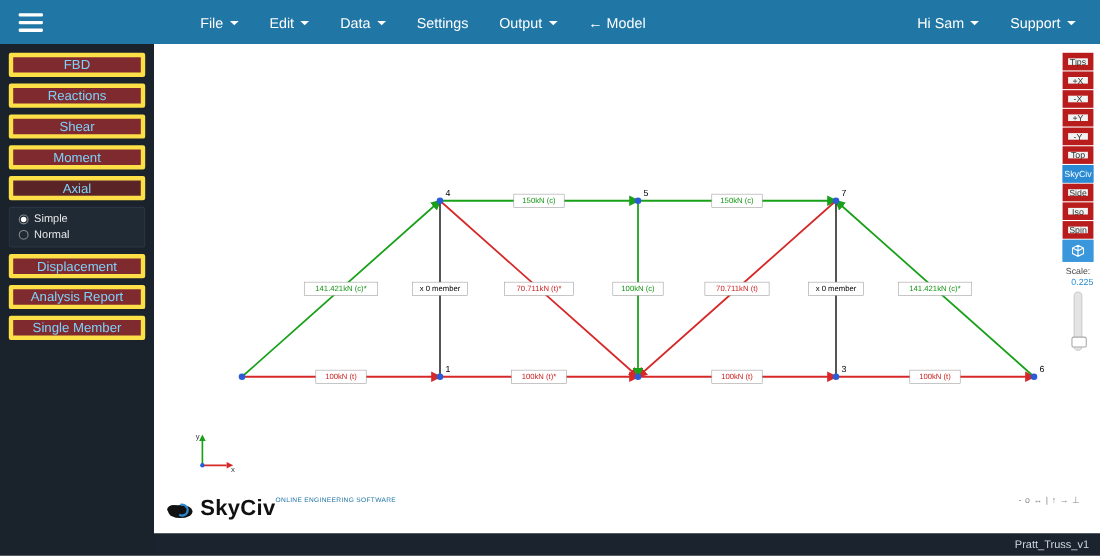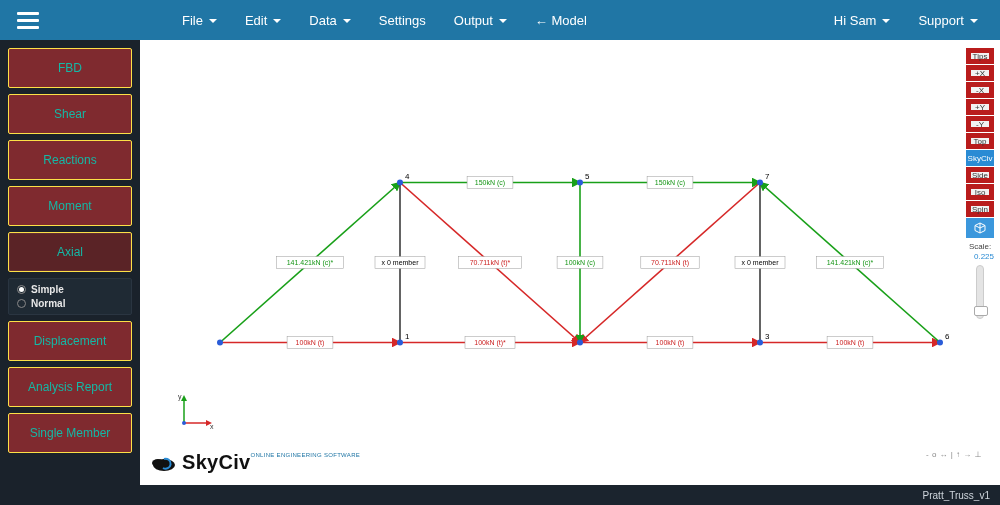--- a/index.html
+++ b/index.html
@@ -12,24 +12,24 @@
   .hamburger span { display:block; width:22px; height:3px; background:#fff; border-radius:1px; }
   .menu { display:flex; align-items:center; gap:0; }
   .menu-item { padding:8px 14px; cursor:pointer; white-space:nowrap; }
   .caret::after { content:""; display:inline-block; margin-left:6px; border:4px solid transparent; border-top-color:#fff; transform:translateY(2px); }
   .back-model { padding:8px 14px; cursor:pointer; }
   .back-model::before { content:"← "; }
   .spacer { flex:1; }
 
   
   .sidebar { position:absolute; top:40px; left:0; bottom:0; width:140px; background:#1a222b; padding:8px; display:flex; flex-direction:column; gap:6px; }
-  .side-btn { background:#7f2a2f; border:1px solid #fde047; color:#14b8a6; height:40px; display:flex; align-items:center; justify-content:center; font-size:12px; cursor:pointer; border-radius:2px; }
+  .side-btn { background:#7f2a2f; border:4px solid #fde047; color:#7dd3fc; height:22px; display:flex; align-items:center; justify-content:center; font-size:12px; cursor:pointer; border-radius:2px; }
   .side-btn.active { background:#5a2326; box-shadow: inset 0 0 0 1px rgba(255,255,255,.05); }
   .radio-group { background:#1f2a34; border:1px solid #2a3541; border-radius:2px; padding:5px 8px; font-size:10px; display:flex; flex-direction:column; gap:3px; }
-  .radio-row { display:flex; align-items:center; gap:5px; cursor:pointer;font-weight:bold; }
+  .radio-row { display:flex; align-items:center; gap:5px; cursor:pointer; }
   .radio-dot { width:9px; height:9px; border-radius:50%; border:1px solid #888; display:inline-block; position:relative; }
   .radio-dot.sel::after { content:""; position:absolute; inset:1px; background:#fff; border-radius:50%; }
 
   
   .canvas { position:absolute; top:40px; left:140px; right:0; bottom:20px; background:#fff; }
   .truss-svg { width:100%; height:100%; }
 
   .mem-c { stroke:#19a019; stroke-width:1.6; fill:none; }
   .mem-t { stroke:#d62828; stroke-width:1.6; fill:none; }
   .mem-0 { stroke:#222; stroke-width:1.4; fill:none; }
@@ -80,22 +80,22 @@
       <div class="menu-item caret">Output</div>
     </div>
   <div class="back-model">Model</div>
   <div class="spacer"></div>
   <div class="menu-item caret">Hi Sam</div>
   <div class="menu-item caret">Support</div>
 </div>
 
 <div class="sidebar" id="sidebar">
     <div class="side-btn">FBD</div>
+    <div class="side-btn">Reactions</div>
     <div class="side-btn">Shear</div>
-    <div class="side-btn">Reactions</div>
     <div class="side-btn">Moment</div>
     <div class="side-btn active">Axial</div>
     <div class="radio-group">
       <div class="radio-row">
         <span class="radio-dot sel"></span>
         <span>Simple</span>
       </div>
       <div class="radio-row">
         <span class="radio-dot"></span>
         <span>Normal</span>

